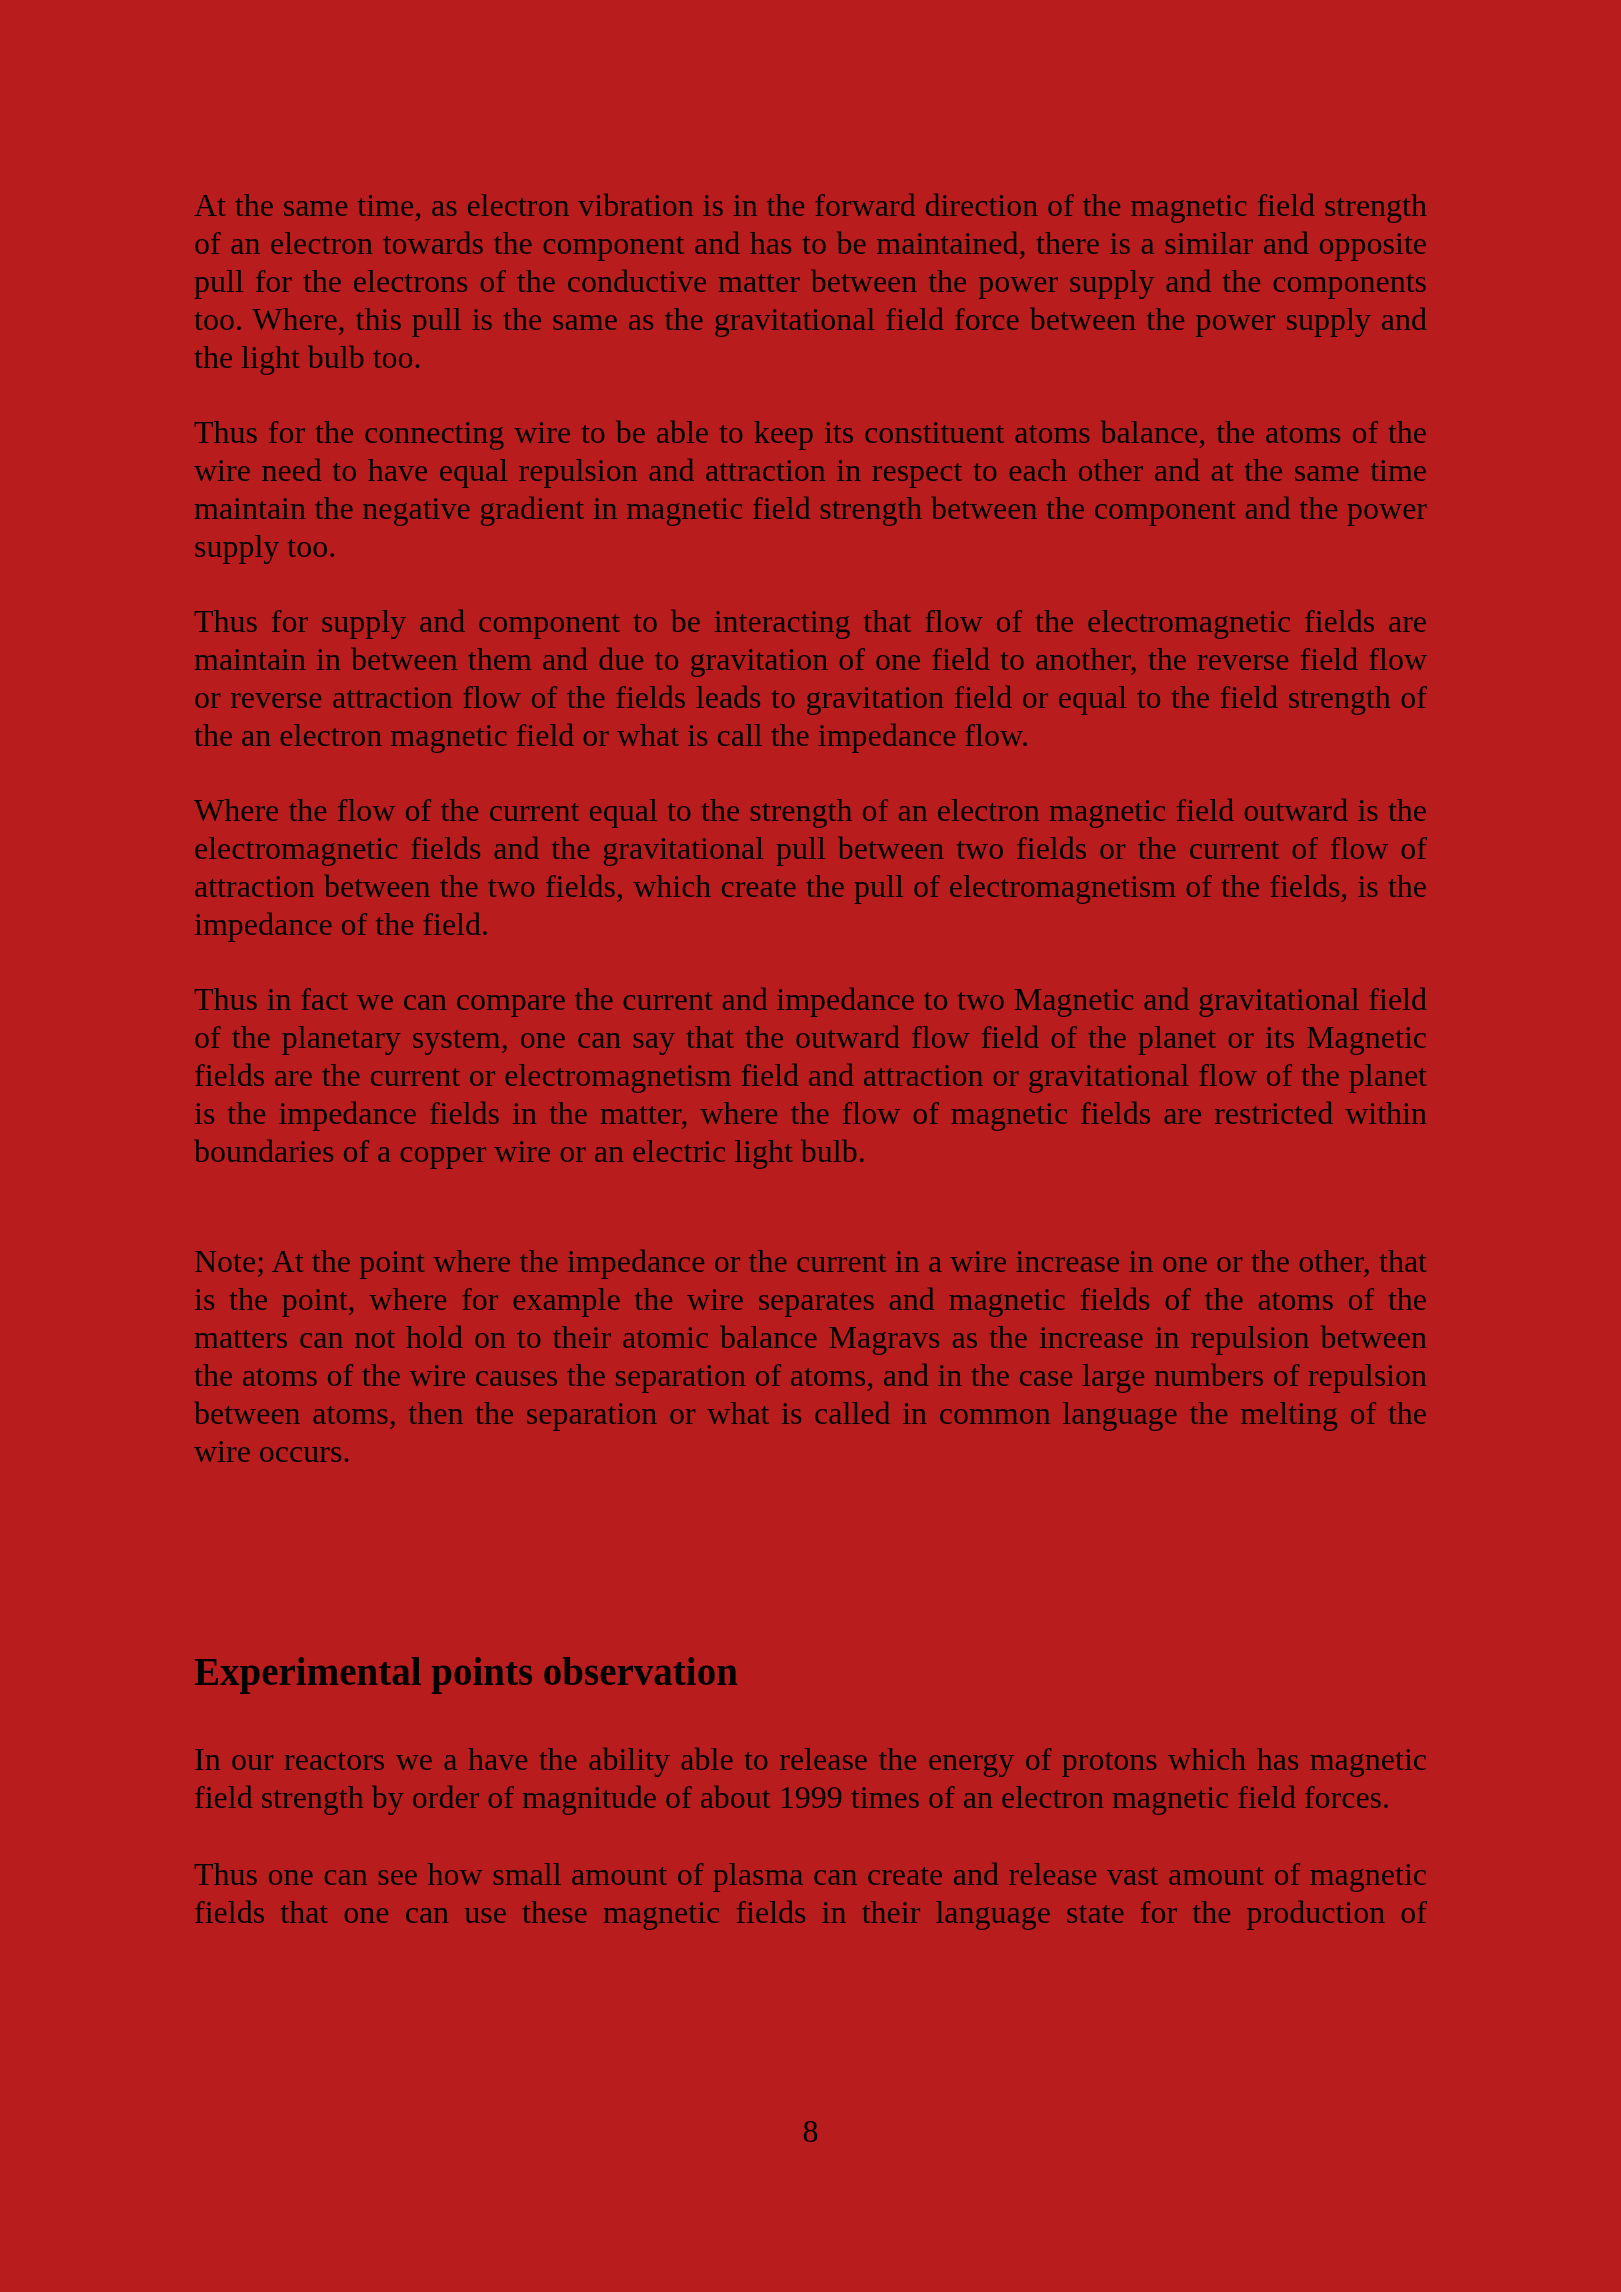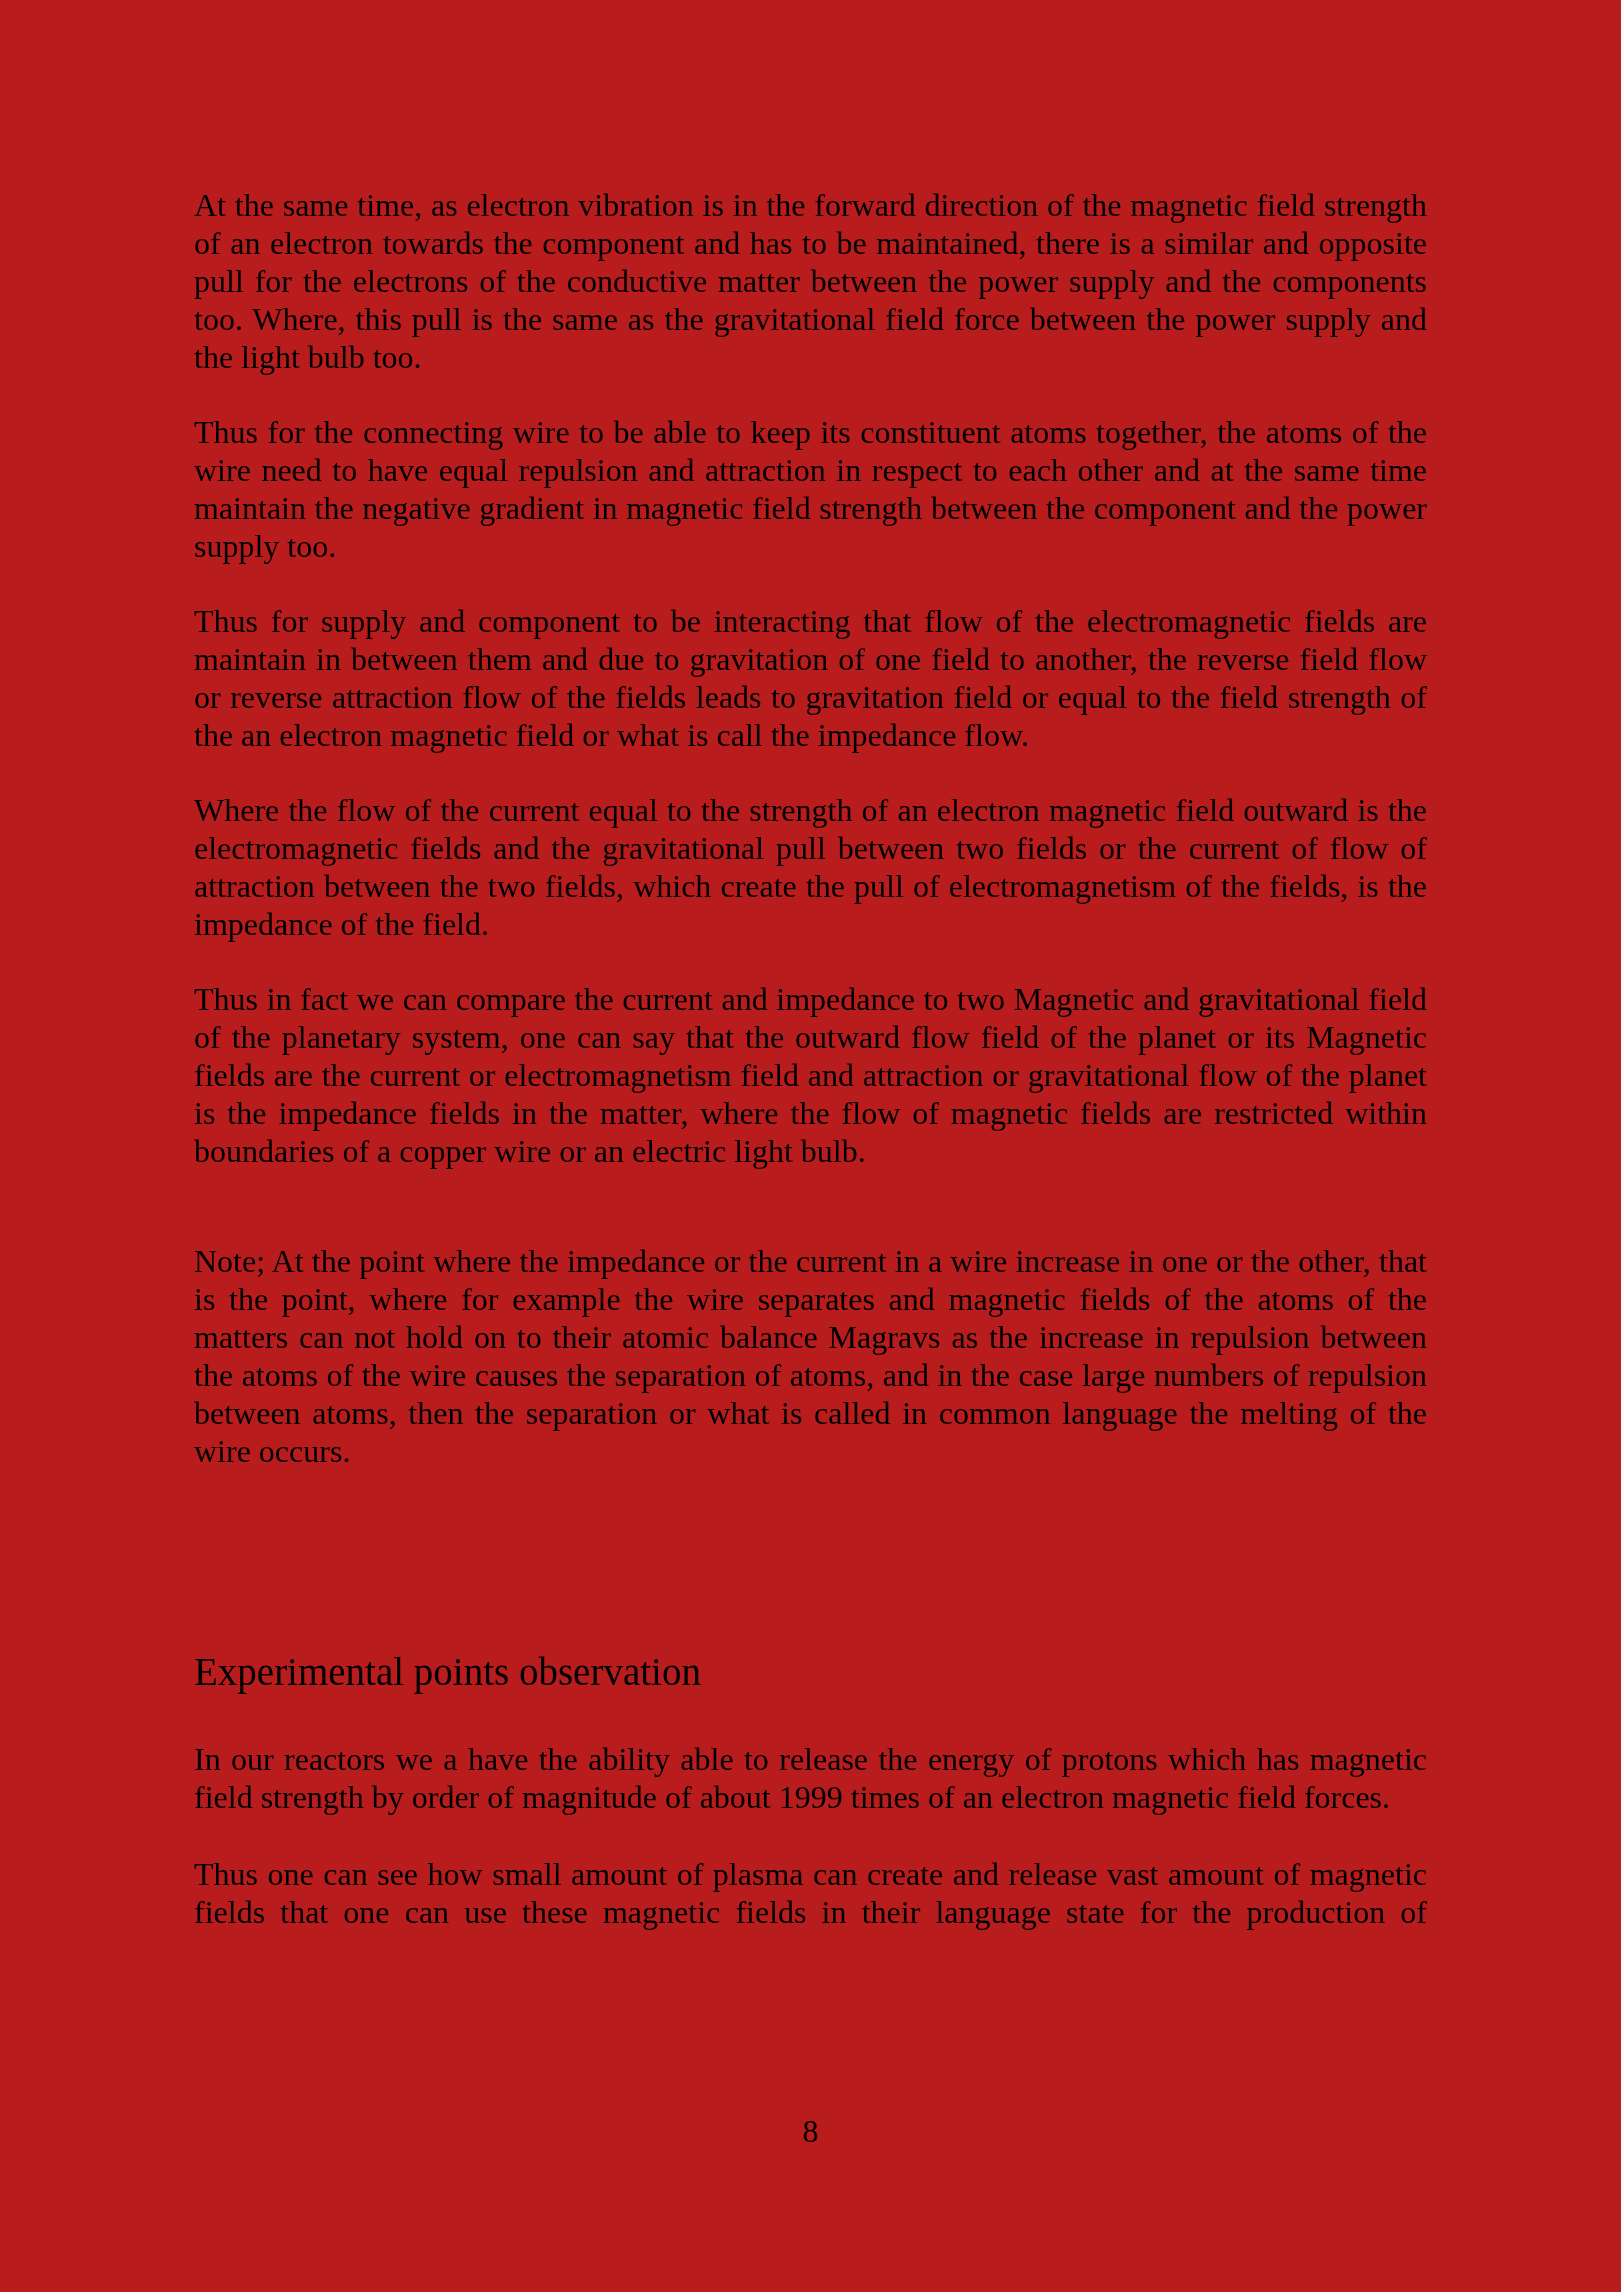--- a/index.html
+++ b/index.html
@@ -35,21 +35,21 @@
     line-height: 38px;
     text-align: justify;
   }
   .para.note {
     margin-top: 72px;
   }
   .heading {
     margin: 176px 0 0 0;
     font-size: 39px;
     line-height: 51px;
-    font-weight: normal;
+    font-weight: bold;
     text-align: left;
   }
   .para.after-heading {
     margin-top: 43px;
   }
   .para.continued {
     margin-top: 39px;
     margin-bottom: 0;
     text-align-last: justify;
   }
@@ -62,21 +62,21 @@
     font-size: 32px;
     line-height: 38px;
   }
 </style>
 </head>
 <body>
 
 <div class="page">
   <div class="body-text">
     <p class="para">At the same time, as electron vibration is in the forward direction of the magnetic field strength of an electron towards the component and has to be maintained, there is a similar and opposite pull for the electrons of the conductive matter between the power supply and the components too. Where, this pull is the same as the gravitational field force between the power supply and the light bulb too.</p>
-    <p class="para">Thus for the connecting wire to be able to keep its constituent atoms together, the atoms of the wire need to have equal repulsion and attraction in respect to each other and at the same time maintain the negative gradient in magnetic field strength between the component and the power supply too.</p>
+    <p class="para">Thus for the connecting wire to be able to keep its constituent atoms balance, the atoms of the wire need to have equal repulsion and attraction in respect to each other and at the same time maintain the negative gradient in magnetic field strength between the component and the power supply too.</p>
     <p class="para">Thus for supply and component to be interacting that flow of the electromagnetic fields are maintain in between them and due to gravitation of one field to another, the reverse field flow or reverse attraction flow of the fields leads to gravitation field or equal to the field strength of the an electron magnetic field or what is call the impedance flow.</p>
     <p class="para">Where the flow of the current equal to the strength of an electron magnetic field outward is the electromagnetic fields and the gravitational pull between two fields or the current of flow of attraction between the two fields, which create the pull of electromagnetism of the fields, is the impedance of the field.</p>
     <p class="para">Thus in fact we can compare the current and impedance to two Magnetic and gravitational field of the planetary system, one can say that the outward flow field of the planet or its Magnetic fields are the current or electromagnetism field and attraction or gravitational flow of the planet is the impedance fields in the matter, where the flow of magnetic fields are restricted within boundaries of a copper wire or an electric light bulb.</p>
     <p class="para note">Note; At the point where the impedance or the current in a wire increase in one or the other, that is the point, where for example the wire separates and magnetic fields of the atoms of the matters can not hold on to their atomic balance Magravs as the increase in repulsion between the atoms of the wire causes the separation of atoms, and in the case large numbers of repulsion between atoms, then the separation or what is called in common language the melting of the wire occurs.</p>
     <h1 class="heading">Experimental points observation</h1>
     <p class="para after-heading">In our reactors we a have the ability able to release the energy of protons which has magnetic field strength by order of magnitude of about 1999 times of an electron magnetic field forces.</p>
     <p class="para continued">Thus one can see how small amount of plasma can create and release vast amount of magnetic fields that one can use these magnetic fields in their language state for the production of</p>
   </div>
   <div class="page-number">8</div>
 </div>

